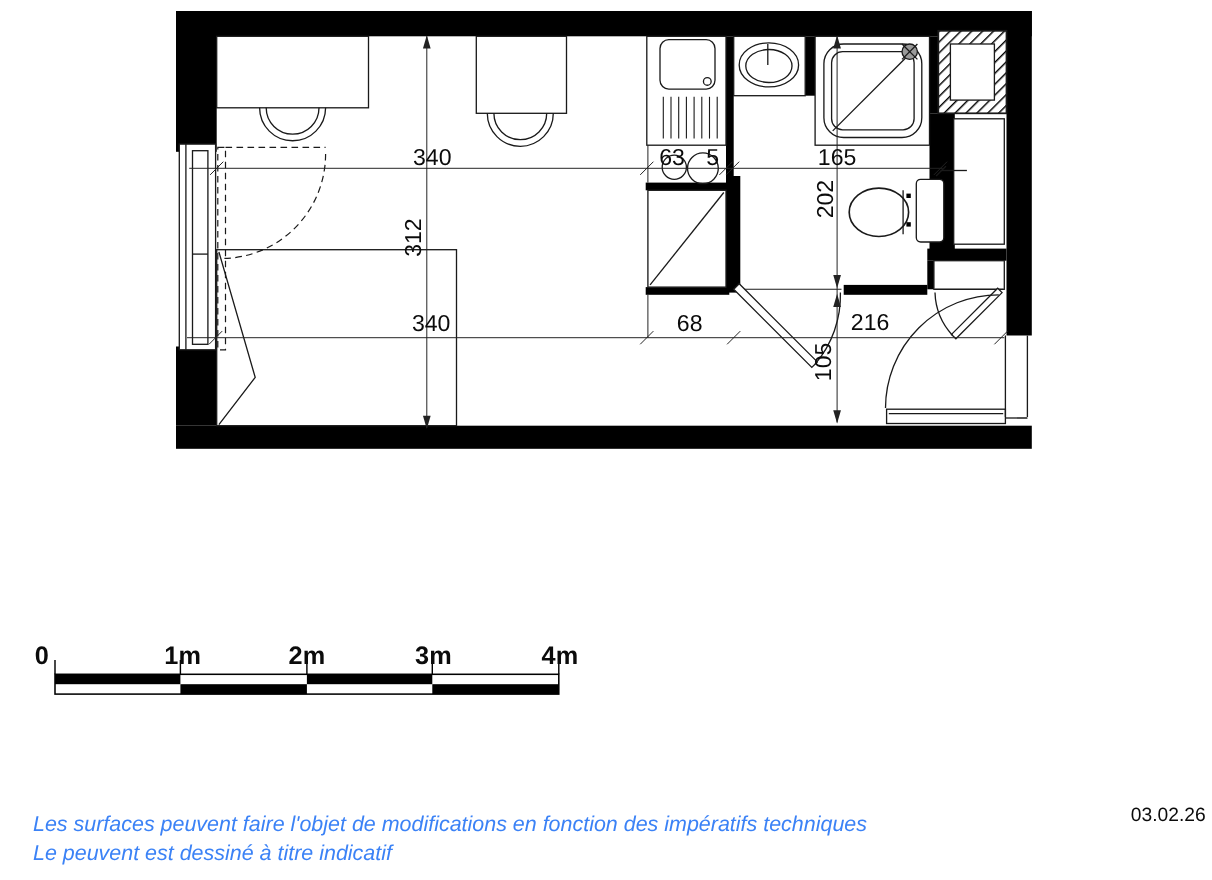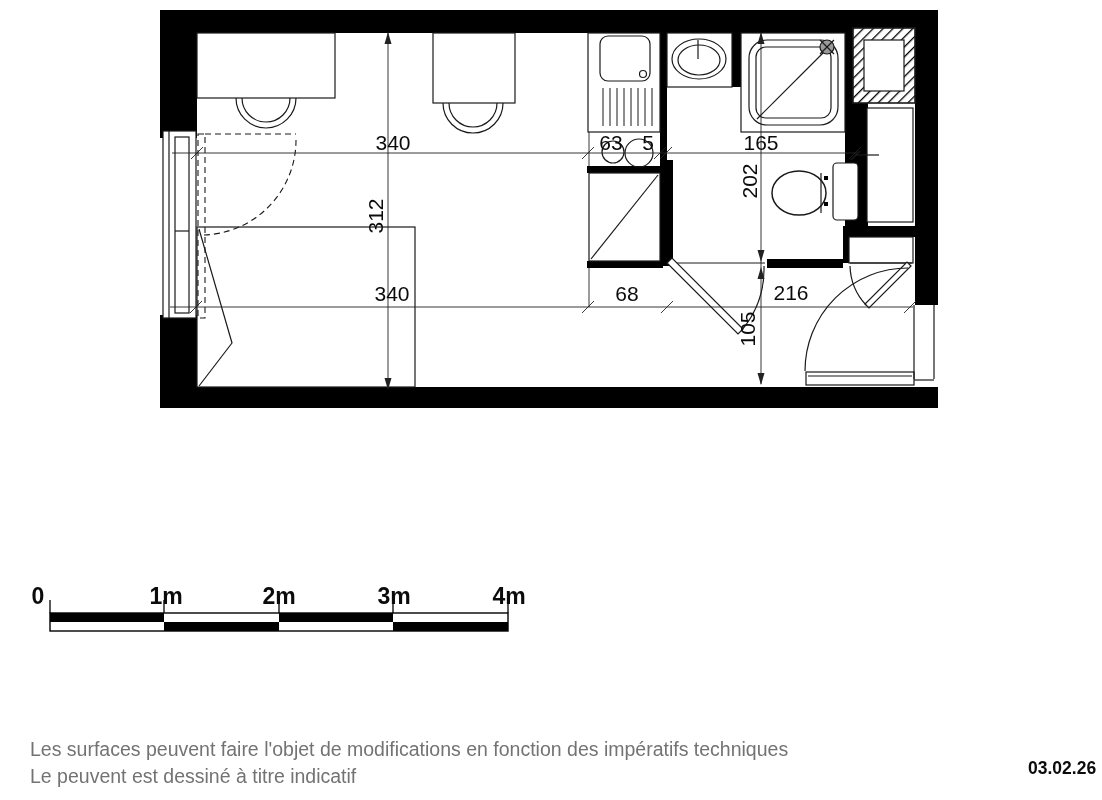--- a/index.html
+++ b/index.html
@@ -1,23 +1,23 @@
 <!DOCTYPE html>
 <html><head>
 <meta charset="utf-8">
 <style>
   html,body{margin:0;padding:0;background:#fff;}
   .canvas{position:relative;width:1102px;height:800px;background:#ffffff;overflow:hidden;
           font-family:"Liberation Sans",sans-serif;}
   svg{position:absolute;left:0;top:0;}
   .dim-label{font-family:"Liberation Sans",sans-serif;font-size:21px;fill:#0b0b0b;}
   .scale-label{font-family:"Liberation Sans",sans-serif;font-size:23px;font-weight:700;fill:#0b0b0b;}
-  .notes{position:absolute;left:30px;top:736px;font-size:19.5px;
-         line-height:26.5px;color:#737373;white-space:nowrap;}
-  .date{position:absolute;left:1028px;top:758px;font-size:17.5px;color:#0b0b0b;font-weight:bold;}
+  .notes{position:absolute;left:30px;top:736px;font-style:italic;font-size:19.5px;
+         line-height:26.5px;color:#3b82f6;white-space:nowrap;}
+  .date{position:absolute;left:1028px;top:730px;font-size:17.5px;color:#0b0b0b;}
 </style>
 </head>
 <body>
 
 <div class="canvas">
 <svg width="1102" height="800" viewBox="0 0 1102 800">
   <defs>
     <pattern id="hatch" width="7" height="7" patternUnits="userSpaceOnUse" patternTransform="rotate(45)">
       <rect width="7" height="7" fill="#ffffff"></rect>
       <line x1="0" y1="0" x2="0" y2="7" stroke="#000" stroke-width="2.6"></line>

